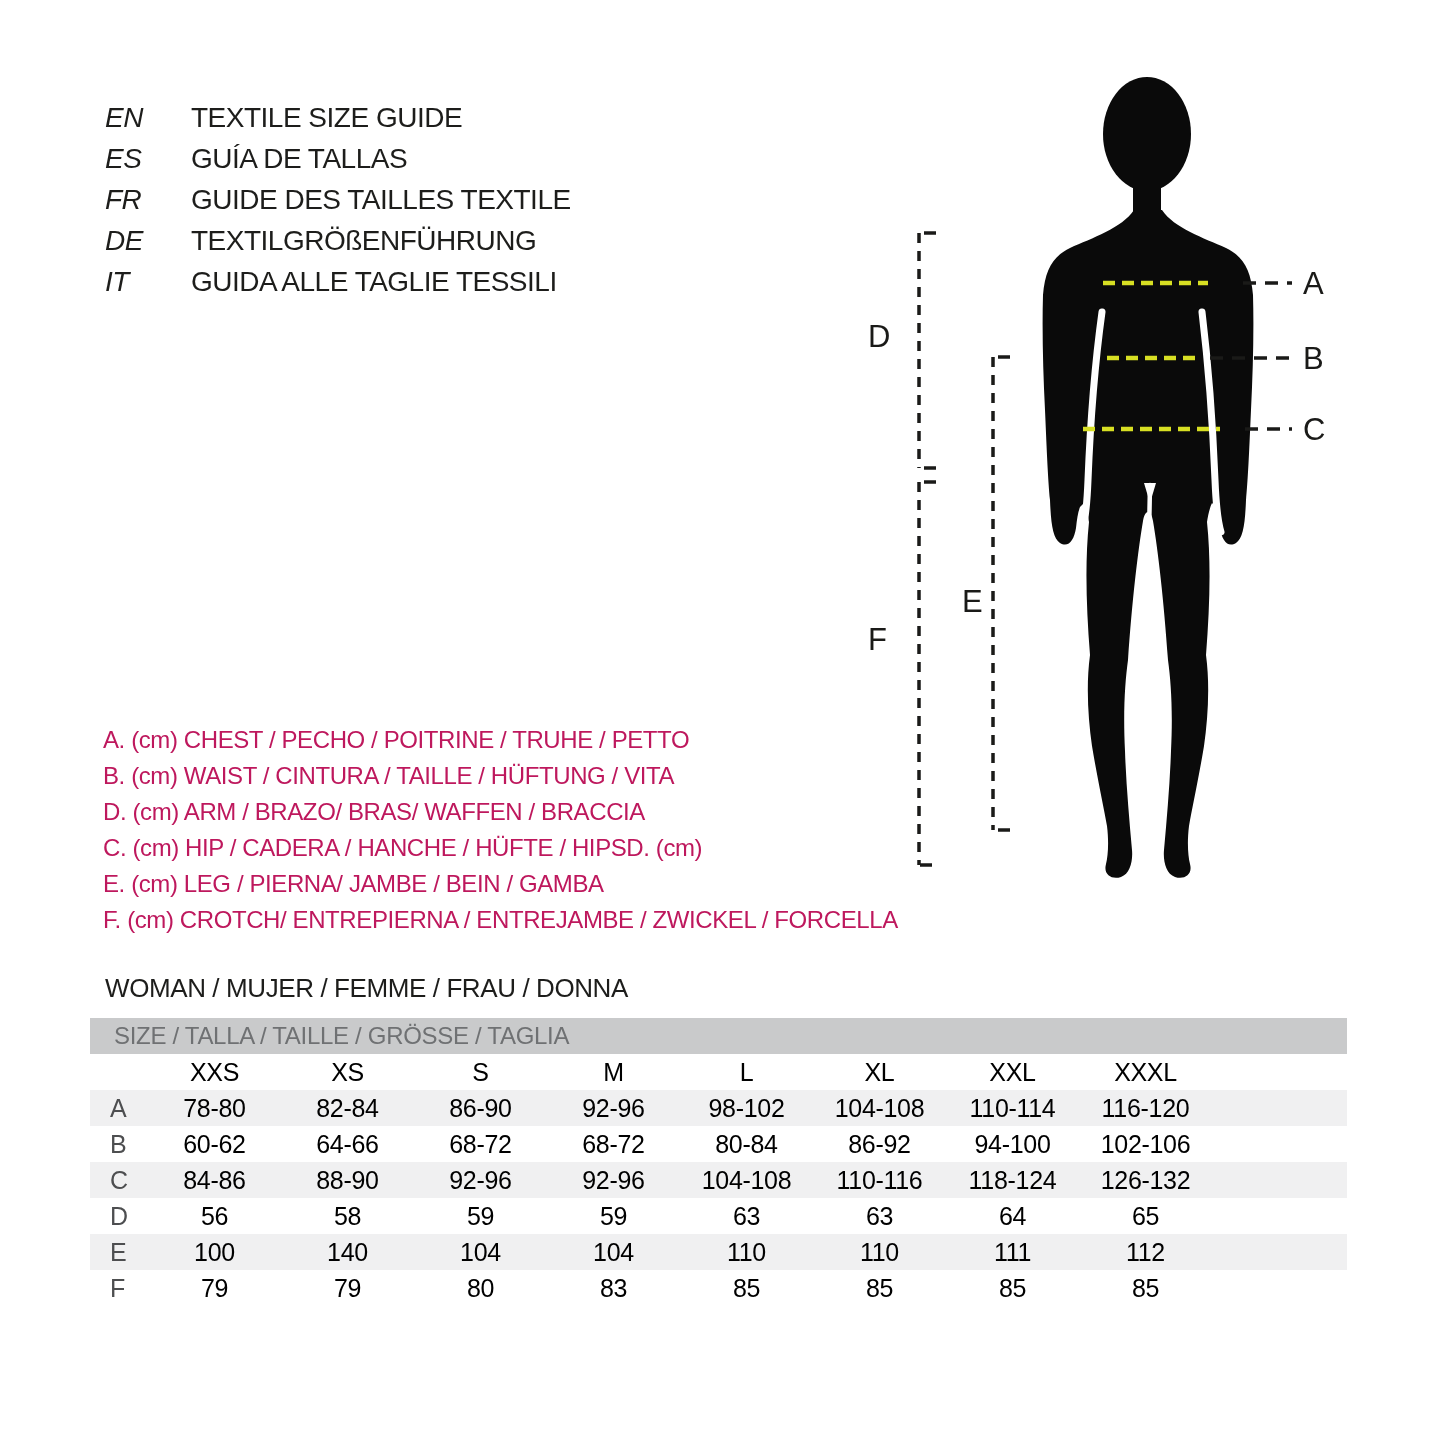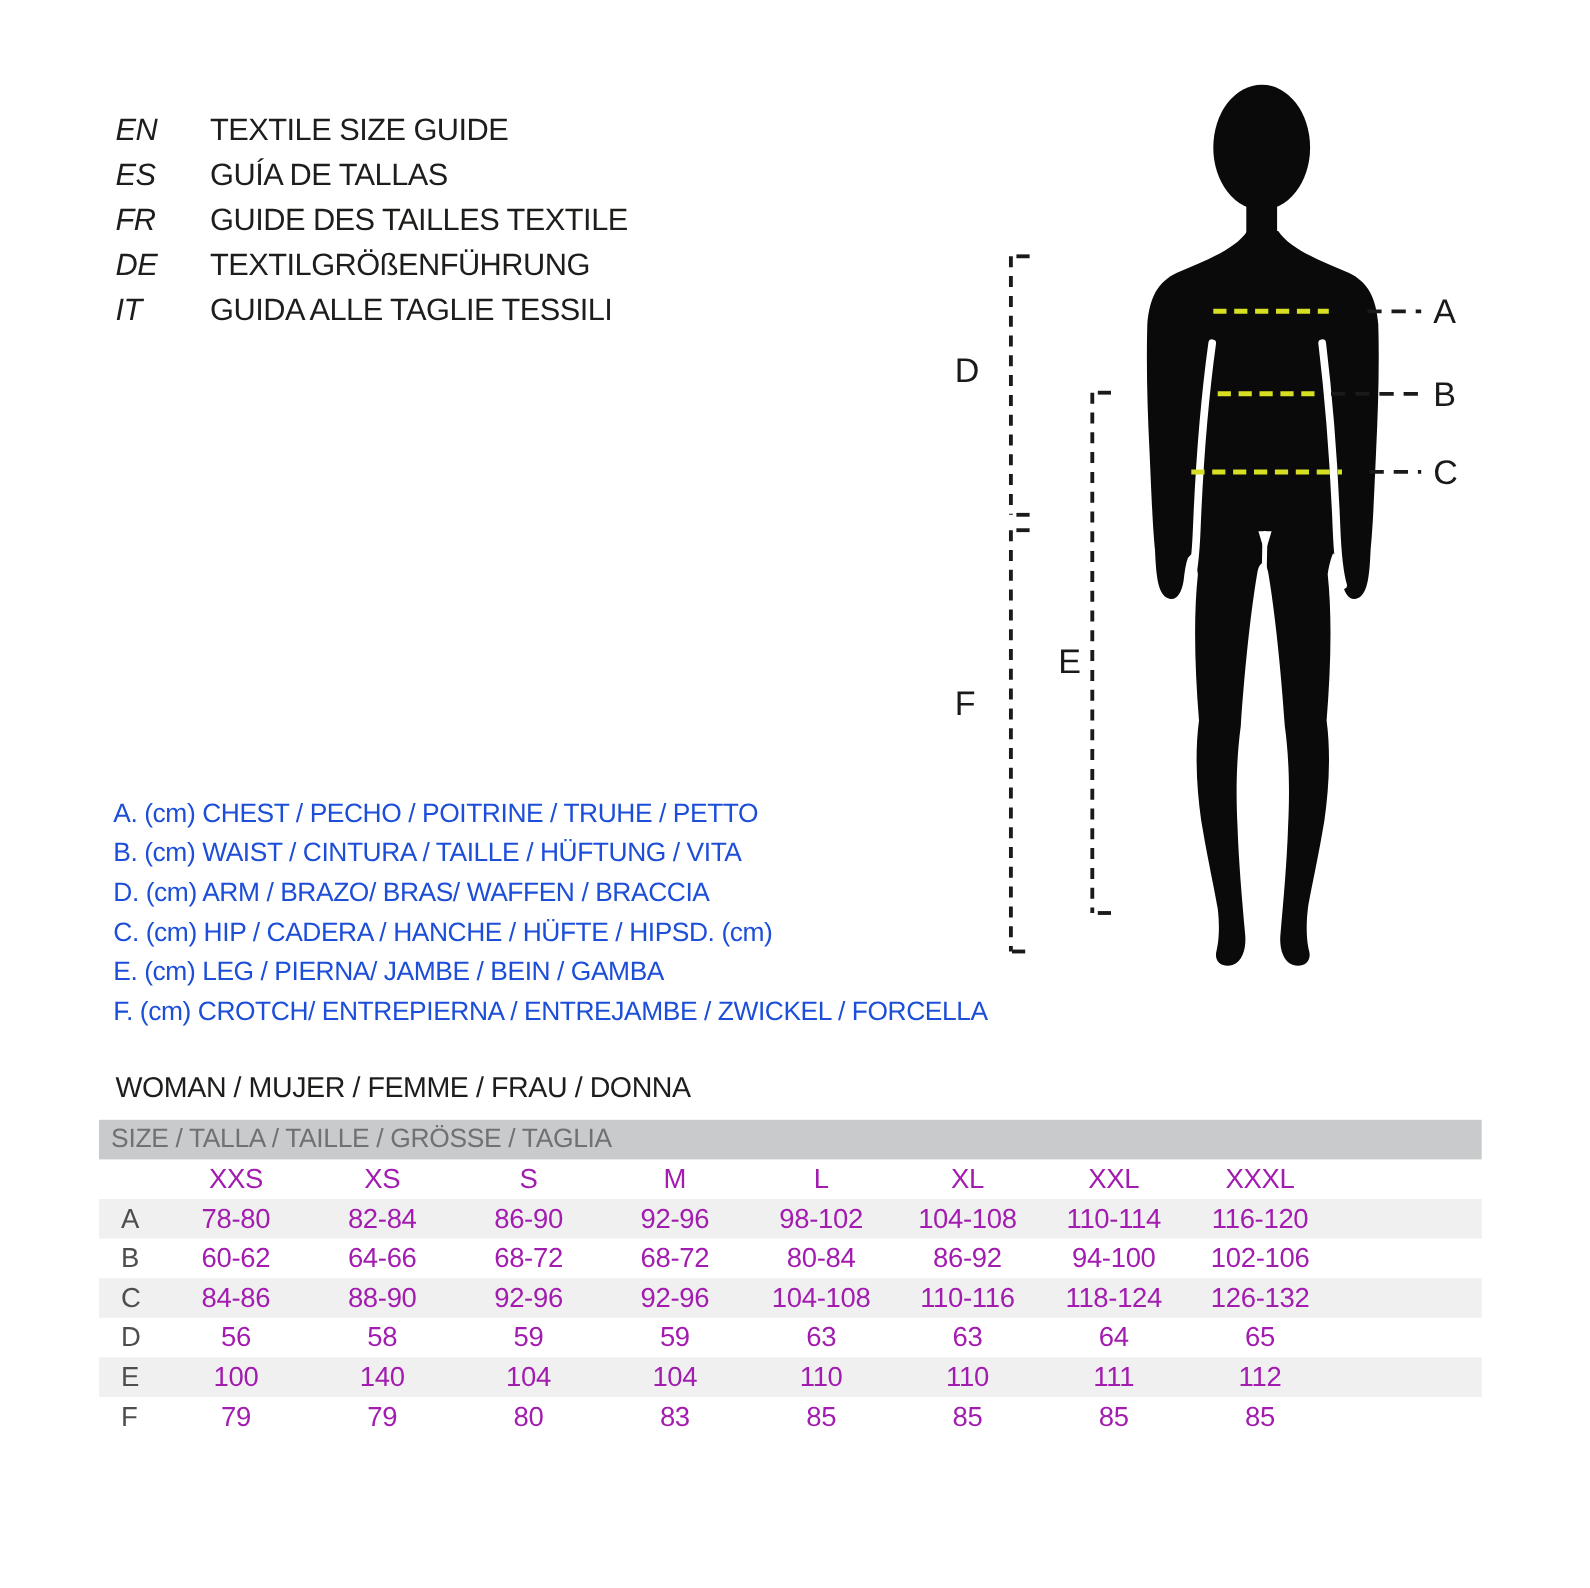--- a/index.html
+++ b/index.html
@@ -11,29 +11,29 @@
     color:#1d1d1b;
     overflow:hidden;
   }
   
   .lang-block{position:absolute;left:105px;top:97px;}
   .lang-row{display:flex;height:41px;align-items:center;}
   .lang-code{width:86px;font-size:28px;letter-spacing:-.5px;color:#1d1d1b;font-style:italic;}
   .lang-title{font-size:28px;letter-spacing:-.5px;color:#1d1d1b;white-space:nowrap;}
   
   .measure-block{position:absolute;left:103px;top:722px;}
-  .measure-line{height:36px;display:flex;align-items:center;font-size:24px;letter-spacing:-.4px;color:#1d4ed8;white-space:nowrap;}
+  .measure-line{height:36px;display:flex;align-items:center;font-size:24px;letter-spacing:-.4px;color:#be185d;white-space:nowrap;}
   
   .gender-line{position:absolute;left:105px;top:970px;height:36px;display:flex;align-items:center;font-size:26px;letter-spacing:-.4px;color:#1d1d1b;}
   
   .size-table{position:absolute;left:90px;top:1018px;width:1257px;}
-  .table-band{height:36px;background:#c9cacb;display:flex;align-items:center;padding-left:11px;box-sizing:border-box;font-size:24px;letter-spacing:-.3px;color:#6f7173;}
+  .table-band{height:36px;background:#c9cacb;display:flex;align-items:center;padding-left:24px;box-sizing:border-box;font-size:24px;letter-spacing:-.3px;color:#6f7173;}
   .trow{display:grid;grid-template-columns:58px repeat(8,133px) 1fr;height:36px;align-items:center;}
   .trow.zebra{background:#f0f0f1;}
-  .hcell,.vcell{text-align:center;font-size:25px;letter-spacing:-.3px;color:#a21caf;}
+  .hcell,.vcell{text-align:center;font-size:25px;letter-spacing:-.3px;color:#000000;}
   .rlabel{padding-left:20px;font-size:25px;color:#4d4e50;}
   
   .figure-wrap{position:absolute;left:840px;top:60px;width:520px;height:830px;}
   .fig-label{font-size:31px;fill:#1a1a18;font-family:"Liberation Sans","DejaVu Sans",sans-serif;}
 </style>
 </head>
 <body>
 
 <div class="page">
 

